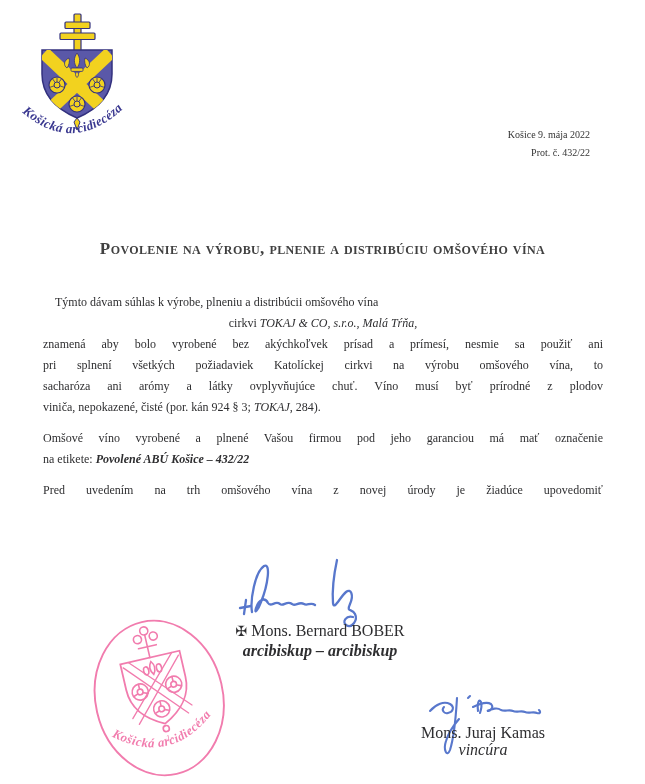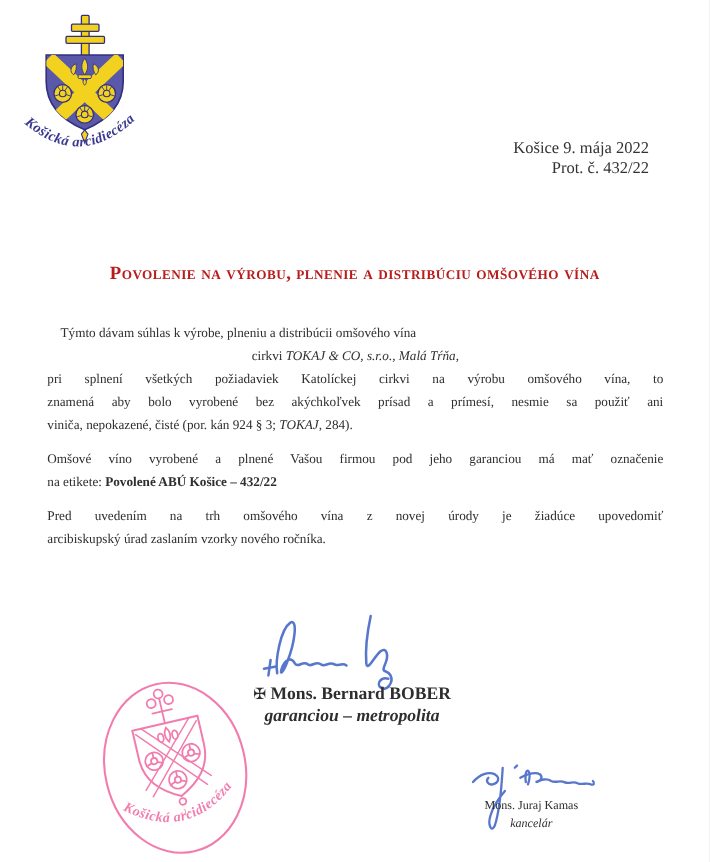--- a/index.html
+++ b/index.html
@@ -4,41 +4,41 @@
 <style>
   html,body{margin:0;padding:0;background:#e8e8e8;}
   .page{
     position:relative;width:645px;height:784px;background:#ffffff;
     font-family:"Liberation Serif",serif;color:#2e2e30;overflow:hidden;
     margin:0 auto;
   }
   
   .emblem{position:absolute;left:18px;top:10px;width:120px;height:138px;}
   .date-block{position:absolute;top:126px;right:55px;text-align:right;
-    font-size:15px;line-height:18px;color:#333;}
+    font-size:10px;line-height:18px;color:#333;}
   
   .title{position:absolute;top:239px;left:0;width:645px;text-align:center;
-    font-size:17px;font-weight:bold;font-variant:small-caps;letter-spacing:.4px;color:#b91c1c;}
+    font-size:17px;font-weight:bold;font-variant:small-caps;letter-spacing:.4px;color:#404040;}
   
   .body-text{position:absolute;left:43px;top:292px;width:560px;
     font-size:12px;line-height:21px;}
   .para{margin:0 0 10px 0;}
   .indent1{text-indent:12px;}
   .center-line{text-align:center;}
   .jline{text-align:justify;text-align-last:justify;}
   .it{font-style:italic;}
-  .bit{font-weight:bold;margin-top:16px;}
+  .bit{font-style:italic;font-weight:bold;margin-top:16px;}
   
   .sig-primary{position:absolute;left:220px;top:621px;width:200px;text-align:center;
     font-size:16px;line-height:19px;}
-  .sig-primary .name{font-weight:bold;white-space:nowrap;}
+  .sig-primary .name{font-weight:normal;white-space:nowrap;}
   .sig-primary .role{font-weight:bold;font-style:italic;}
   .cross-glyph{font-family:"DejaVu Sans",sans-serif;font-size:14px;}
   .sig-secondary{position:absolute;left:408px;top:724px;width:150px;text-align:center;
-    font-size:11px;line-height:17px;}
+    font-size:16px;line-height:17px;}
   .sig-secondary .role{font-style:italic;}
   .scribble{position:absolute;pointer-events:none;}
   .scr-bernard{left:205px;top:545px;width:165px;height:90px;}
   .scr-kamas{left:425px;top:693px;width:120px;height:70px;}
   
   .stamp{position:absolute;left:88px;top:612px;width:142px;height:170px;
     transform:rotate(-13deg);opacity:.88;}
 </style>
 </head>
 <body>
@@ -99,46 +99,46 @@
     <div>Košice 9. mája 2022</div>
     <div>Prot. č. 432/22</div>
   </div>
 
   <div class="title">Povolenie na výrobu, plnenie a distribúciu omšového vína</div>
 
   <div class="body-text">
     <div class="para">
       <div class="indent1">Týmto dávam súhlas k výrobe, plneniu a distribúcii omšového vína</div>
       <div class="center-line"><span>cirkvi </span><span class="it">TOKAJ &amp; CO, s.r.o., Malá Tŕňa,</span></div>
+      <div class="jline">znamená aby bolo vyrobené bez akýchkoľvek prísad a prímesí, nesmie sa použiť ani</div>
       <div class="jline">pri splnení všetkých požiadaviek Katolíckej cirkvi na výrobu omšového vína, to</div>
-      <div class="jline">znamená aby bolo vyrobené bez akýchkoľvek prísad a prímesí, nesmie sa použiť ani</div>
+      <div class="jline">sacharóza ani arómy a látky ovplyvňujúce chuť. Víno musí byť prírodné z plodov</div>
       <div><span>viniča, nepokazené, čisté (por. kán 924 § 3; </span><span class="it">TOKAJ</span><span>, 284).</span></div>
     </div>
     <div class="para">
       <div class="jline">Omšové víno vyrobené a plnené Vašou firmou pod jeho garanciou má mať označenie</div>
       <div><span>na etikete: </span><span class="bit">Povolené ABÚ Košice – 432/22</span></div>
     </div>
     <div class="para">
       <div class="jline">Pred uvedením na trh omšového vína z novej úrody je žiadúce upovedomiť</div>
-      <div>arcibiskupský úrad zaslaním vzorky nového ročníka.</div>
     </div>
   </div>
 
   <svg class="scribble scr-bernard" viewBox="0 0 165 90" xmlns="http://www.w3.org/2000/svg">
     <g fill="none" stroke="#4a6cc8" stroke-width="2.3" stroke-linecap="round" opacity="0.92">
       <path d="M35,63 L46,61"></path>
       <path d="M41,55 L39,69"></path>
       <path d="M47,67 C45,55 50,27 59,21 C66,17 63,40 56,57 C53,65 49,70 51,63 C54,54 60,52 63,58 C66,63 70,55 75,59 C78,62 82,55 87,59 C90,62 94,56 99,59 C102,61 106,57 110,60"></path>
       <path d="M132,15 C129,29 127,45 128,58 C129,66 135,52 141,47 C146,43 149,50 145,59 C141,68 147,63 150,69 C153,75 147,84 141,80 C137,77 141,70 148,72"></path>
     </g>
   </svg>
 
   <div class="sig-primary">
     <div class="name"><span class="cross-glyph">✠</span> <span>Mons. Bernard BOBER</span></div>
-    <div class="role">garanciou – metropolita</div>
+    <div class="role">arcibiskup – arcibiskup</div>
   </div>
 
   <svg class="stamp" viewBox="0 0 140 168" xmlns="http://www.w3.org/2000/svg">
     <g fill="none" stroke="#f06ba3" stroke-width="1.6" stroke-linecap="round">
       <ellipse cx="70" cy="85" rx="63" ry="77" stroke-width="1.9"></ellipse>
 
       <circle cx="70" cy="17" r="4"></circle>
       <circle cx="62" cy="24" r="4"></circle>
       <circle cx="78" cy="24" r="4"></circle>
       <path d="M70,21 L70,44"></path>
@@ -177,16 +177,16 @@
       <path d="M5,18 C11,11 19,8 25,11 C30,14 28,19 23,20 C19,21 16,17 19,14"></path>
       <path d="M32,5 C31,21 30,41 25,57 C22,65 18,57 21,48 C23,41 28,33 34,26"></path>
       <path d="M43,5 L45,3"></path>
       <path d="M53,18 C52,10 54,5 56,9 C57,12 56,17 55,20"></path>
       <path d="M48,14 C54,11 61,8 66,11 C69,14 66,18 62,18 C67,16 72,14 76,17 C80,19 84,16 88,18 C92,20 96,17 100,19 C104,21 108,18 112,20 C115,21 116,19 114,17"></path>
     </g>
   </svg>
 
   <div class="sig-secondary">
     <div>Mons. Juraj Kamas</div>
-    <div class="role">kancelár</div>
+    <div class="role">vincúra</div>
   </div>
 
 </div>
 
 </body></html>

